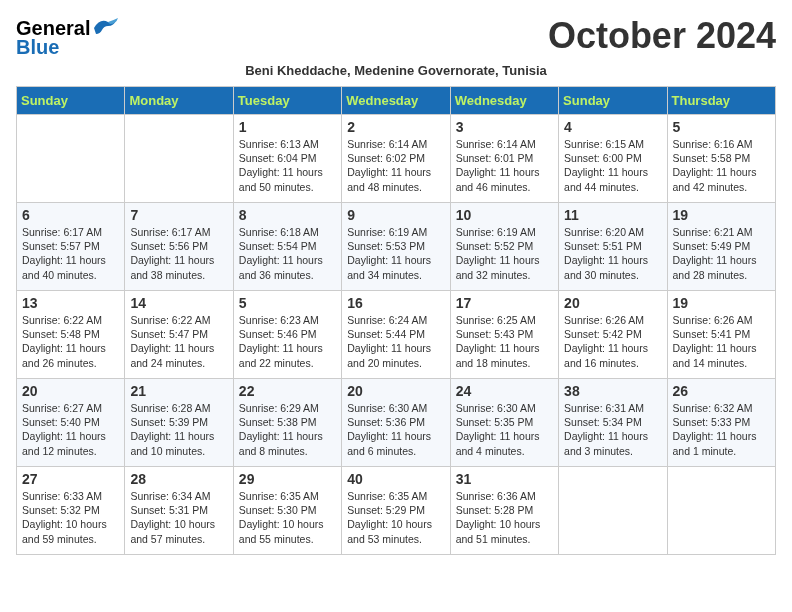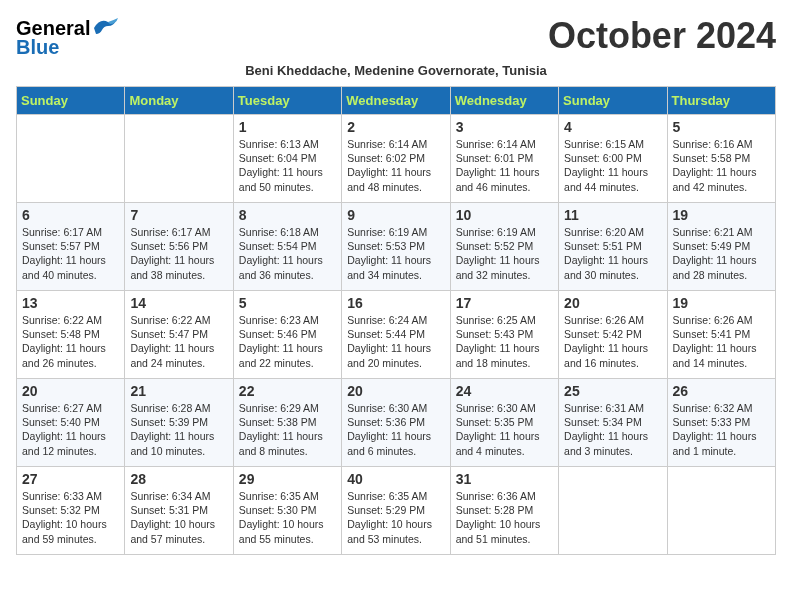--- a/index.html
+++ b/index.html
@@ -214,21 +214,21 @@
         </td>
         <td>
           <span class="day-num">20</span>
           <div class="cell-text">Sunrise: 6:30 AM<br>Sunset: 5:36 PM<br>Daylight: 11 hours and 6 minutes.</div>
         </td>
         <td>
           <span class="day-num">24</span>
           <div class="cell-text">Sunrise: 6:30 AM<br>Sunset: 5:35 PM<br>Daylight: 11 hours and 4 minutes.</div>
         </td>
         <td>
-          <span class="day-num">25</span>
+          <span class="day-num">38</span>
           <div class="cell-text">Sunrise: 6:31 AM<br>Sunset: 5:34 PM<br>Daylight: 11 hours and 3 minutes.</div>
         </td>
         <td>
           <span class="day-num">26</span>
           <div class="cell-text">Sunrise: 6:32 AM<br>Sunset: 5:33 PM<br>Daylight: 11 hours and 1 minute.</div>
         </td>
       </tr>
       <tr>
         <td>
           <span class="day-num">27</span>

